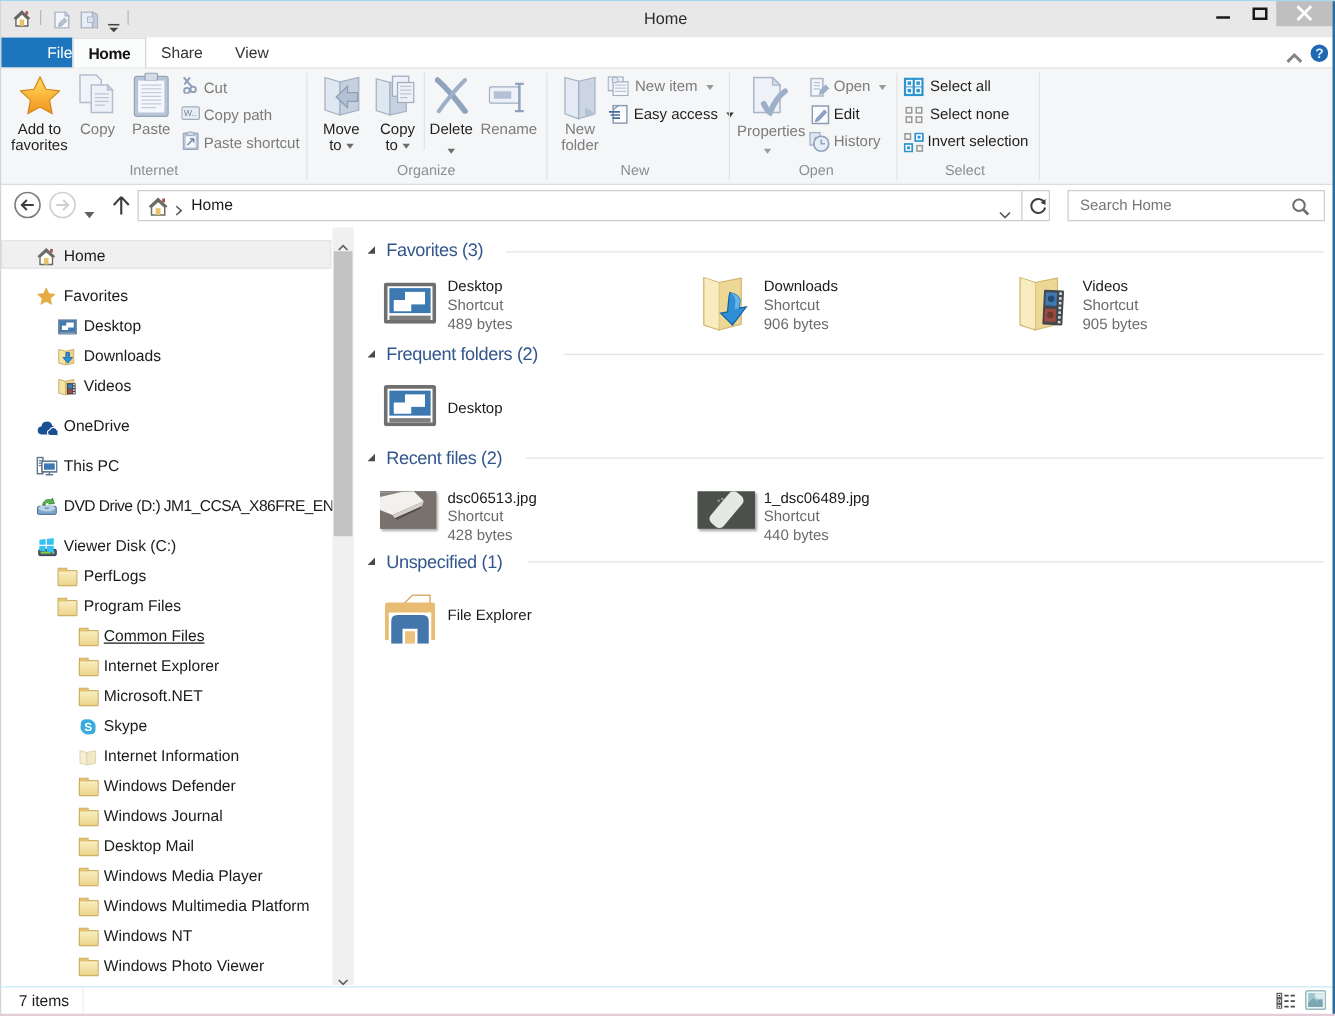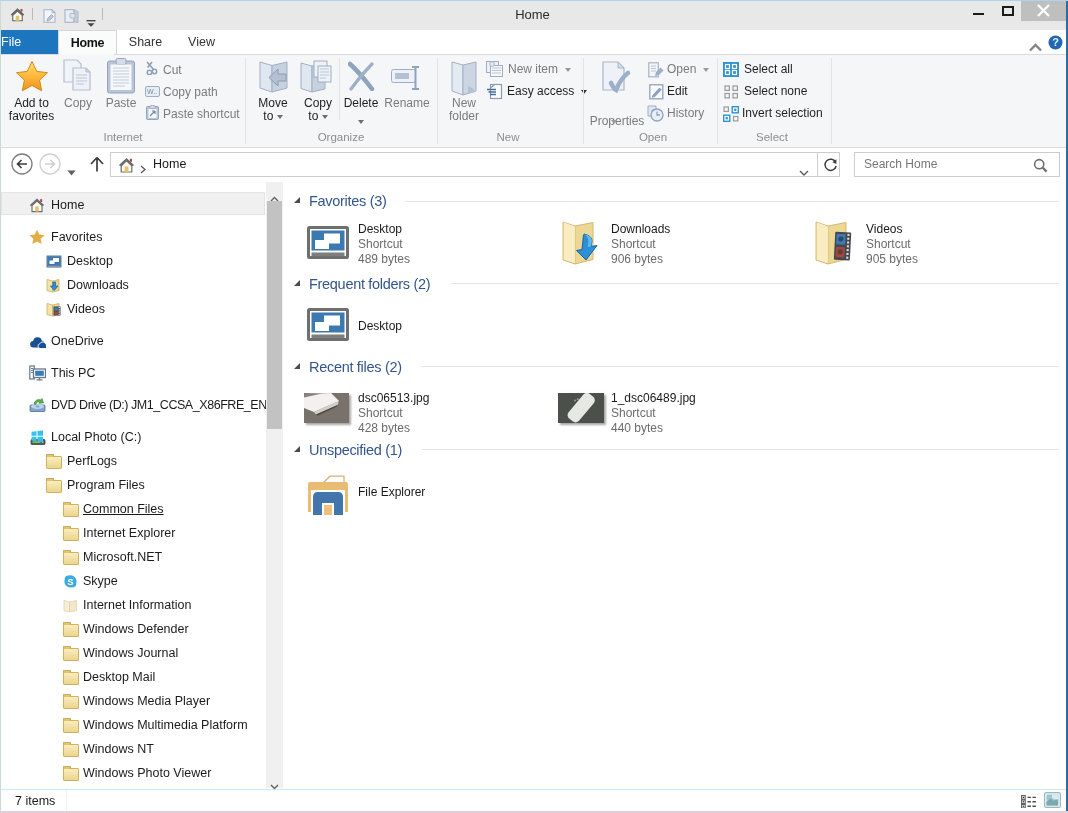--- a/index.html
+++ b/index.html
@@ -10,21 +10,21 @@
 #b-left{left:0;top:0;width:1px;height:813px;background:#ccd9d9;}
 #b-right{right:0;top:0;width:2px;height:813px;background:#2a6d9e;}
 #b-bot{left:0;bottom:0;width:1068px;height:2px;background:#e3cdd9;}
 
 #titlebar{left:1px;top:1px;width:1065px;height:29px;background:#e8e8e8;}
 #title-text{left:0;top:7px;width:1065px;text-align:center;font-size:13px;color:#2b2b2b;}
 .qsep{top:6px;width:1px;height:17px;background:#b9b9b9;}
 #btn-close{left:1021px;top:0px;width:45px;height:21px;background:#bfbfbf;}
 
 #tabrow{left:1px;top:30px;width:1065px;height:25px;background:#ffffff;}
-#filetab{left:0px;top:0px;width:57px;height:24px;background:#1d76bd;color:#fff;font-size:12.5px;text-align:left;line-height:24px;}
+#filetab{left:0px;top:0px;width:57px;height:24px;background:#1d76bd;color:#fff;font-size:12.5px;text-align:right;line-height:24px;}
 .tab{top:0px;height:24px;font-size:12.5px;color:#333;text-align:center;line-height:24px;}
 #tab-home{left:57px;width:59px;background:#fafbfb;border:1px solid #d5d6d7;border-bottom:none;box-sizing:border-box;color:#111;font-weight:bold;letter-spacing:-0.3px;}
 #tab-share{left:116px;width:57px;}
 #tab-view{left:173px;width:55px;}
 
 #ribbon{left:1px;top:55px;width:1065px;height:92px;background:#f5f6f7;border-bottom:1px solid #dadbdc;}
 .gsep{top:3px;width:1px;height:86px;background:#e2e3e4;}
 .glabel{top:76px;font-size:11.5px;color:#8a8f94;text-align:center;}
 .blabel{font-size:12px;color:#1f1f1f;text-align:center;line-height:13px;}
 .gray{color:#7b7b7b;}
@@ -254,21 +254,21 @@
     <div class="abs glabel" style="left:472px;width:70px;">New</div>
     <div class="abs gsep" style="left:582px;"></div>
 
     <div class="abs" style="left:601px;top:6px;width:31px;height:36px;">
       <svg width="31" height="36" viewBox="0 0 31 36">
         <path d="M1,1 h15 l6,6 v22 h-21 z" fill="#eef2f8" stroke="#aab6c8" stroke-width="1.2"></path>
         <path d="M16,1 l6,6 h-6 z" fill="#d4dce8" stroke="#aab6c8" stroke-width="1"></path>
         <path d="M9,22 q3,6 5,7 q5,-12 12,-17" stroke="#9db0c8" stroke-width="4.6" fill="none" stroke-linecap="round"></path>
       </svg>
     </div>
-    <div class="abs blabel gray" style="left:585px;top:60px;width:62px;">Properties</div>
+    <div class="abs blabel gray" style="left:585px;top:44px;width:62px;">Properties</div>
     <div class="abs" style="left:610px;top:57px;"><span class="caret" style="border-top-color:#9a9a9a;border-left-width:3px;border-right-width:3px;"></span></div>
     <div class="abs" style="left:647px;top:7px;width:16px;height:16px;">
       <svg width="16" height="16" viewBox="0 0 16 16">
         <rect x="0.8" y="0.8" width="9.5" height="14" fill="#f2f5f9" stroke="#a9b4c4" stroke-width="1.2"></rect>
         <g stroke="#b9c5d5" stroke-width="1">
             <path d="M3,4 h5 M3,6.5 h5 M3,9 h5"></path>
           </g>
         <polygon points="11,13 15.5,8.5 12.5,5.5 8,10 7,14" fill="#9db0c8"></polygon>
       </svg>
     </div>
@@ -474,21 +474,21 @@
         <rect x="2" y="10.5" width="14" height="5" rx="0.8" fill="#4e5a63" stroke="#37424a" stroke-width="0.8"></rect>
         <rect x="3.5" y="12.3" width="8" height="1.6" fill="#7fd13b"></rect>
         <rect x="12.8" y="12.2" width="1.6" height="1.6" fill="#c8ccd2"></rect>
         <g fill="#35c1f1">
               <polygon points="2.5,2.8 7.5,2.2 7.5,6.7 2.5,6.7"></polygon>
               <polygon points="8.5,2.1 14,1.4 14,6.7 8.5,6.7"></polygon>
               <polygon points="2.5,7.7 7.5,7.7 7.5,12.2 2.5,11.6"></polygon>
               <polygon points="8.5,7.7 14,7.7 14,13 8.5,12.3"></polygon>
             </g>
           </svg></span>
-      <span class="abs" style="left:50px;">Local Photo (C:)</span>
+      <span class="abs" style="left:50px;">Viewer Disk (C:)</span>
     </div>
     <div class="nrow" style="top:267px;">
         <span class="nico nfolder" style="left:45px;"></span>
         <span class="abs" style="left:66px;">PerfLogs</span>
       </div>
     <div class="nrow" style="top:291px;">
         <span class="nico nfolder" style="left:45px;"></span>
         <span class="abs" style="left:66px;">Program Files</span>
       </div>
     <div class="nrow" style="top:315px;">

